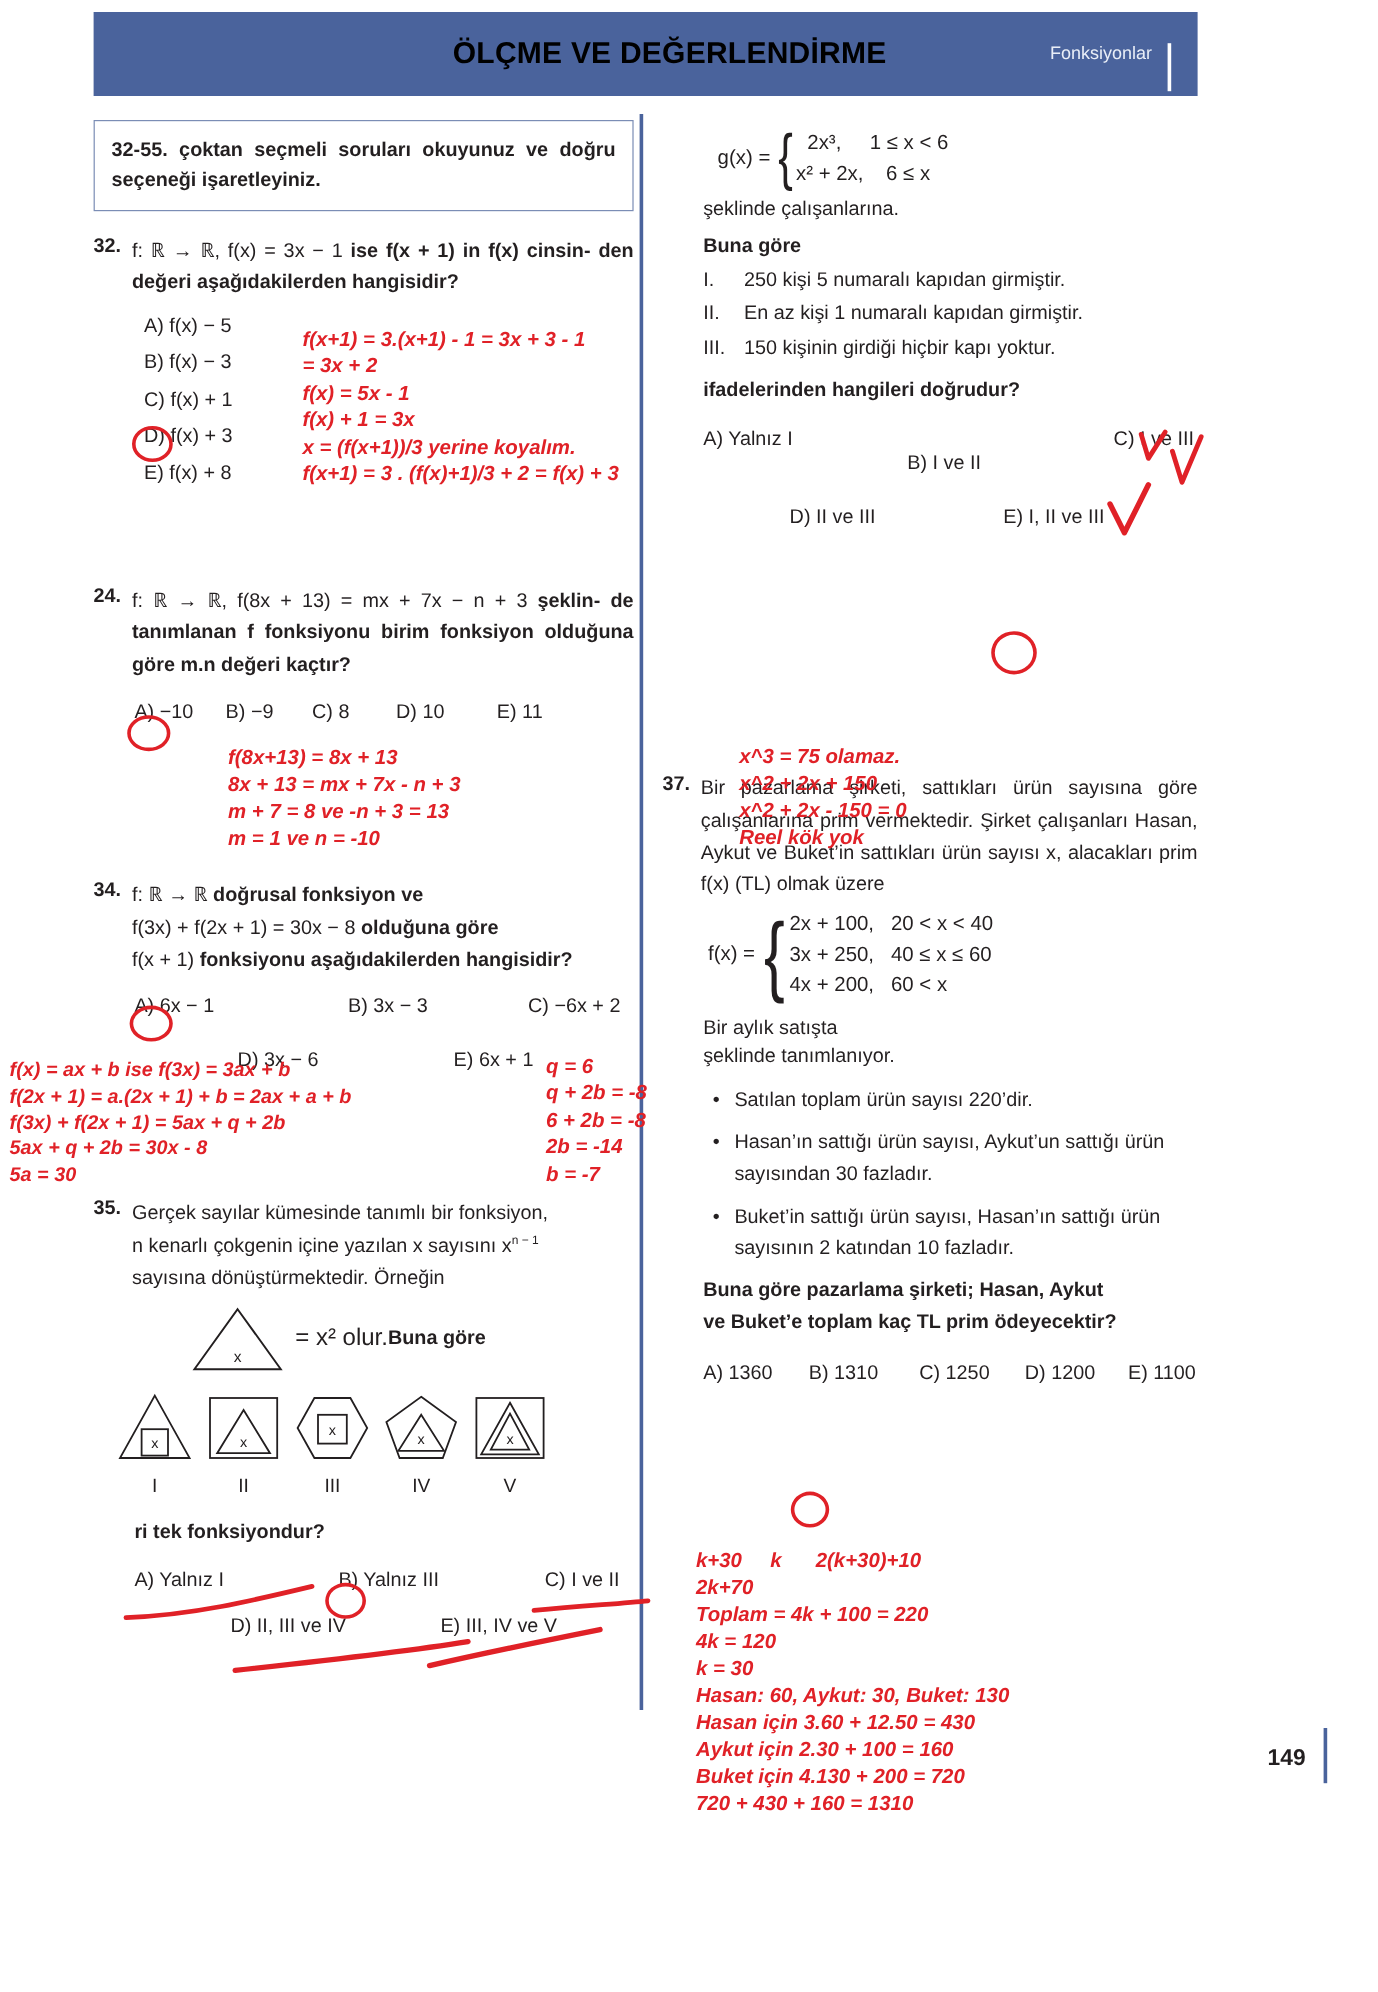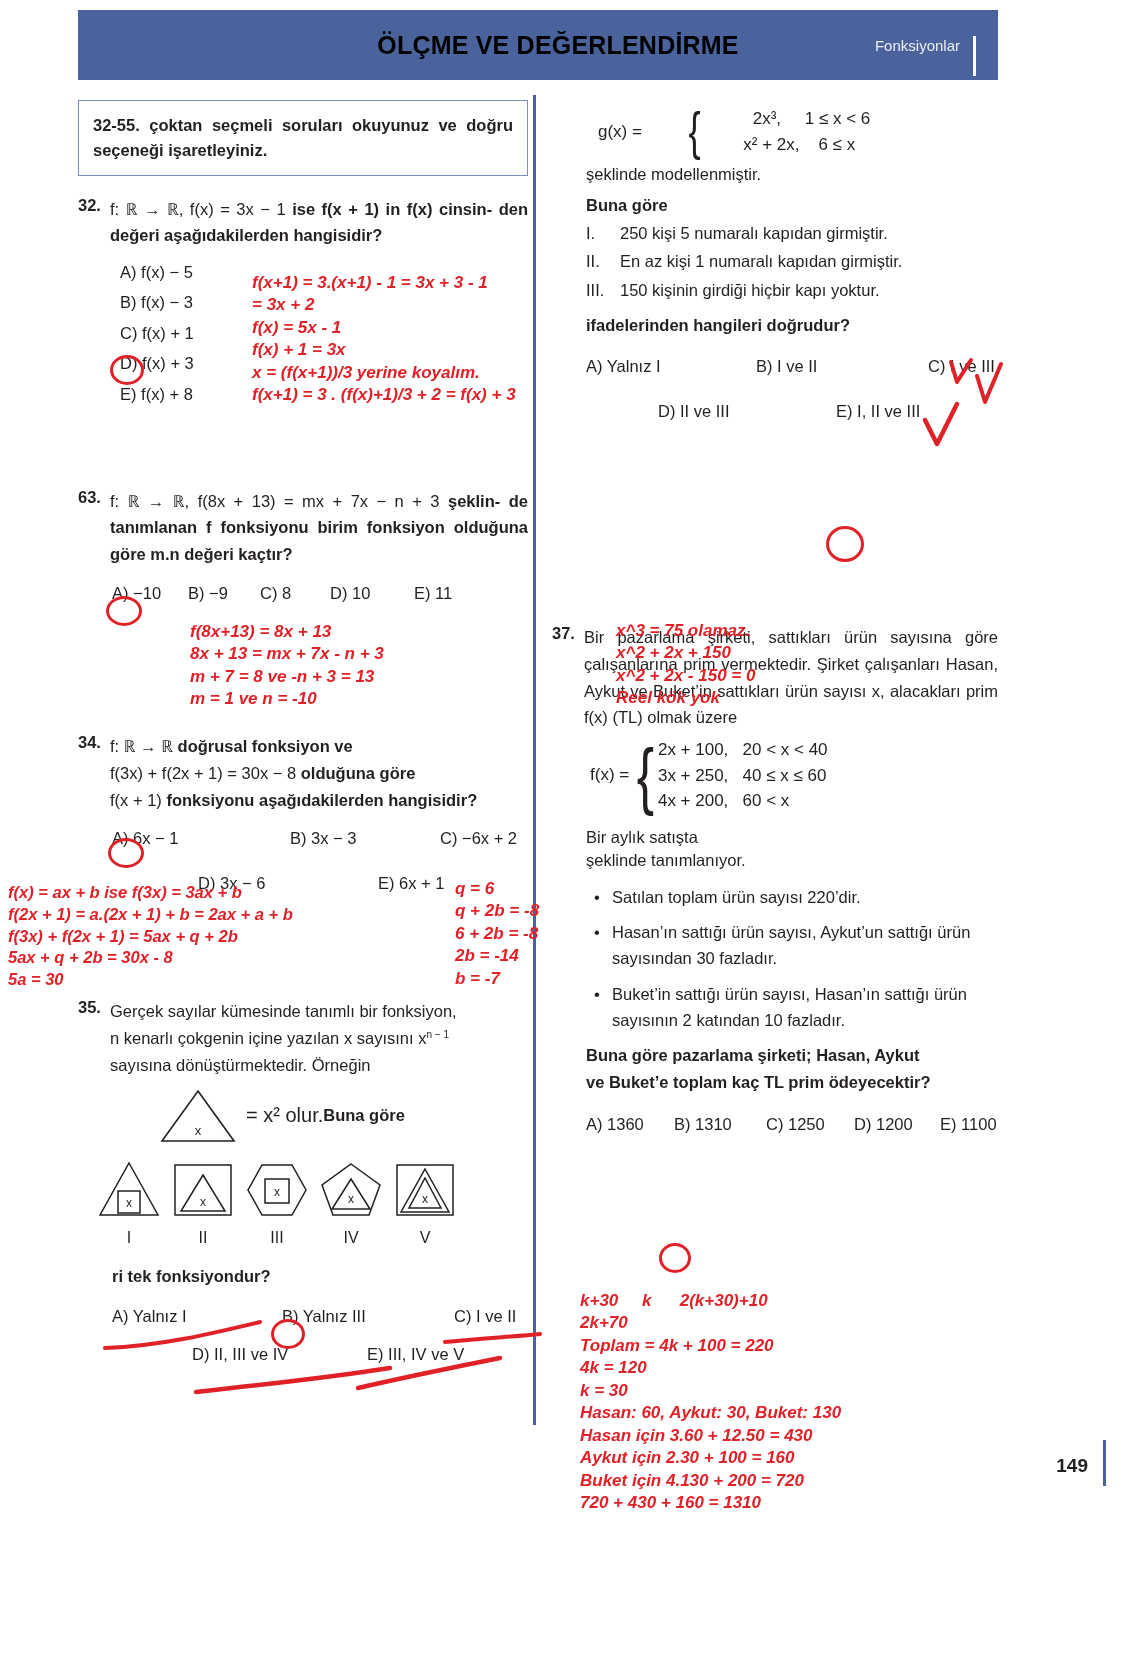--- a/index.html
+++ b/index.html
@@ -144,21 +144,21 @@
       <div>A) f(x) − 5</div>
       <div>B) f(x) − 3</div>
       <div>C) f(x) + 1</div>
       <div>D) f(x) + 3</div>
       <div>E) f(x) + 8</div>
     </div>
   </div>
 
   <div class="q" style="margin-top:78px;">
     <div class="q-head">
-      <div class="q-num">63.</div>
+      <div class="q-num">24.</div>
       <div class="q-body">
         <span>f: ℝ → ℝ, f(8x + 13) = mx + 7x − n + 3 </span><span class="b">şeklin-</span>
         <span class="b">de tanımlanan f fonksiyonu birim fonksiyon</span>
         <span class="b">olduğuna göre m.n değeri kaçtır?</span>
       </div>
     </div>
     <div class="opts opt-row" style="margin-left:34px; margin-top:10px;">
       <span style="width:76px;">A) −10</span>
       <span style="width:72px;">B) −9</span>
       <span style="width:70px;">C) 8</span>
@@ -263,30 +263,30 @@
       <span style="width:175px;">D) II, III ve IV</span>
       <span>E) III, IV ve V</span>
     </div>
   </div>
 </div>
 
 <div class="col-right">
 
   <div class="q">
 
-    <div class="piece" style="margin-left:46px; margin-top:6px;gap:40px;">
+    <div class="piece" style="margin-left:46px; margin-top:6px;">
       <span class="lhs">g(x) =</span>
       <span class="brace">{</span>
       <span class="piece-rows">
         <div>  2x³,     1 ≤ x &lt; 6</div>
         <div>x² + 2x,    6 ≤ x</div>
       </span>
     </div>
 
-    <div style="font-size:16.5px; margin-left:34px; margin-top:8px;">şeklinde modellenmiştir.</div>
+    <div style="font-size:16.5px; margin-left:34px; margin-top:8px;">şeklinde çalışanlarına.</div>
     <div class="b" style="font-size:16.5px; margin-left:34px; margin-top:12px;">Buna göre</div>
 
     <div class="rn-list" style="margin-left:34px; margin-top:4px;">
       <div class="rn-row">
         <span class="rn-k">I.</span>
         <span>250 kişi 5 numaralı kapıdan girmiştir.</span>
       </div>
       <div class="rn-row">
         <span class="rn-k">II.</span>
         <span>En az kişi 1 numaralı kapıdan girmiştir.</span>
@@ -294,21 +294,21 @@
       <div class="rn-row">
         <span class="rn-k">III.</span>
         <span>150 kişinin girdiği hiçbir kapı yoktur.</span>
       </div>
     </div>
 
     <div class="b" style="font-size:16.5px; margin-left:34px; margin-top:12px;">ifadelerinden hangileri  doğrudur?</div>
 
     <div class="opts opt-row" style="margin-left:34px; margin-top:16px;">
       <span style="width:170px;">A) Yalnız I</span>
-      <span style="width:172px;">B) I ve II</span>
+      <span style="width:172px;margin-top:20px;">B) I ve II</span>
       <span>C) I ve III</span>
     </div>
     <div class="opts opt-row" style="margin-left:106px; margin-top:14px;">
       <span style="width:178px;">D) II ve III</span>
       <span>E) I, II ve III</span>
     </div>
   </div>
 
   <div class="q" style="margin-top:198px;">
     <div class="q-head">

